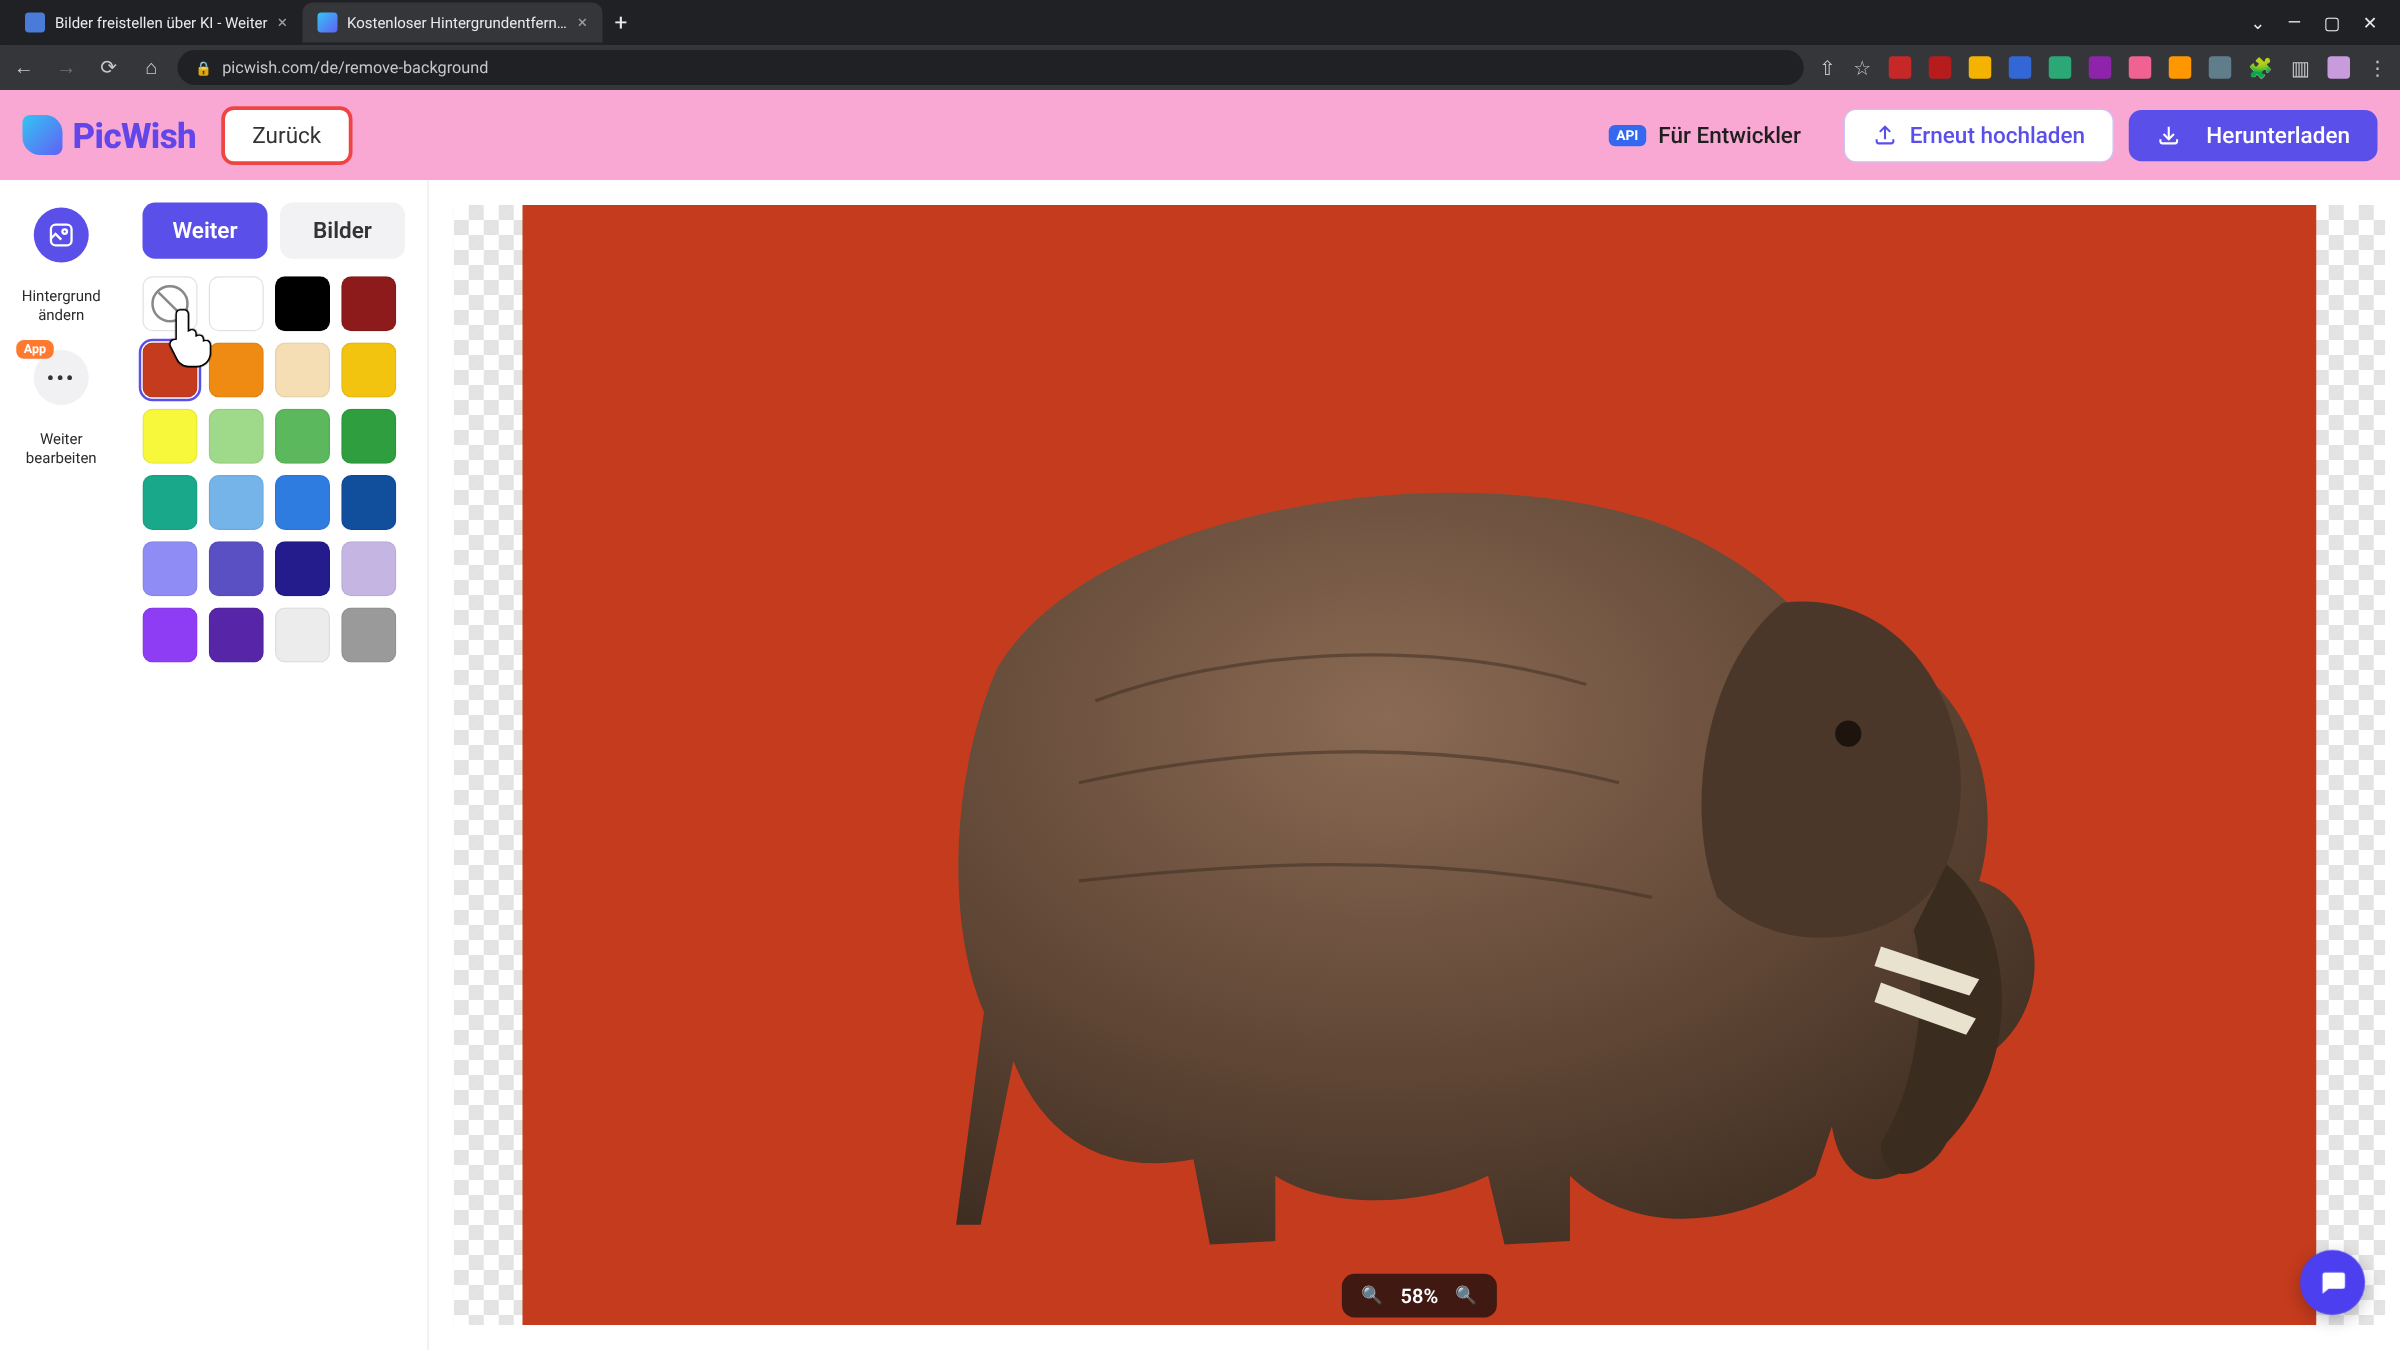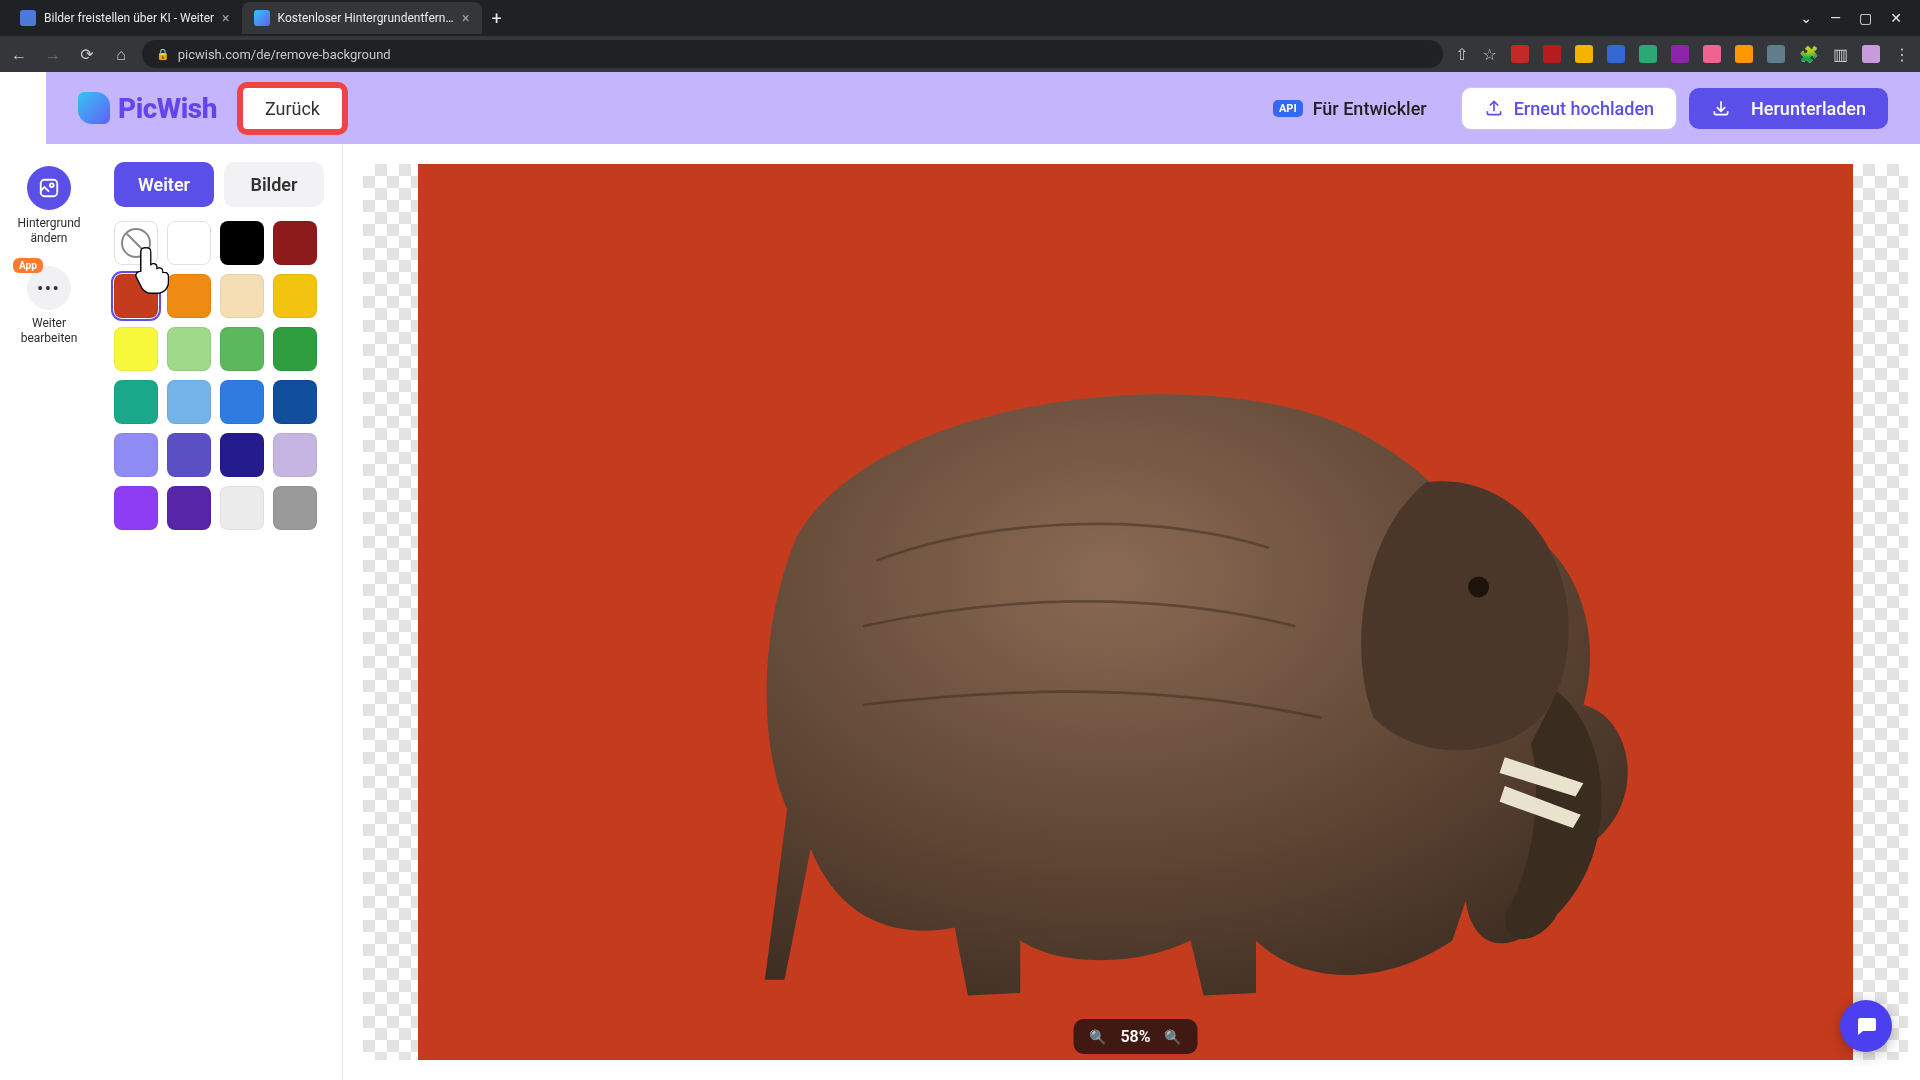--- a/index.html
+++ b/index.html
@@ -22,35 +22,35 @@
   .nav-btns { display: flex; gap: 16px; color: #c7c7c7; }
   .nav-btns span { cursor: pointer; font-size: 16px; display:inline-flex; width:18px; justify-content:center;}
   .url-field { flex: 1; background: #202124; border-radius: 20px; height: 28px; display: flex; align-items: center; padding: 0 14px; color: #c7c7c7; font-size: 13px; gap: 8px; }
   .url-field .lock { font-size: 11px; }
   .ext-icons { display: flex; gap: 14px; align-items: center; }
   .ext-icons span { width: 18px; height: 18px; border-radius: 3px; display: inline-block; }
   .avatar { width: 22px; height: 22px; border-radius: 50%; background: #c89bdd; }
 
   
   .app { height: calc(1080px - 72px); display: flex; flex-direction: column; }
-  .topbar { height: 72px; border-bottom: 1px; display: flex; align-items: center; padding: 0 32px; background: #c4b5fd; margin-left: 46px; }
+  .topbar { height: 72px; border-bottom: 1px; display: flex; align-items: center; padding: 0 18px; background: #f9a8d4; }
   .logo { display: flex; align-items: center; gap: 8px; font-weight: 800; font-size: 28px; color: #6246ea; letter-spacing: -0.5px; }
   .logo .mark { width: 32px; height: 32px; background: linear-gradient(135deg,#33c5f3,#625ff6); border-radius: 6px 14px 6px 14px; }
-  .back-btn { margin-left: 20px; padding: 10px 22px; border: 6px solid #ef4444; border-radius: 10px; background: #fff; font-size: 18px; color: #333; cursor: pointer; }
+  .back-btn { margin-left: 20px; padding: 10px 22px; border: 3px solid #ef4444; border-radius: 10px; background: #fff; font-size: 18px; color: #333; cursor: pointer; }
   .topbar .spacer { flex: 1; }
   .pill { display: inline-flex; align-items: center; gap: 10px; padding: 10px 22px; border-radius: 10px; font-size: 18px; font-weight: 500; cursor: pointer; }
   .pill.api { color: #1f1f1f; }
   .pill.api .badge { background: #3468f0; color: #fff; font-size: 11px; font-weight: 700; padding: 2px 6px; border-radius: 5px; }
   .pill.outline { border: 1px solid #c7c3f5; color: #5b4fe9; background:#fff; }
   .pill.primary { background: #5b4fe9; color: #fff; gap: 20px; }
   .pill svg { width: 20px; height: 20px; }
 
   .workspace { flex: 1; display: flex; min-height: 0; }
   .rail { width: 98px; padding-top: 18px; display: flex; flex-direction: column; align-items: center; gap: 6px; }
-  .rail-item { display: flex; flex-direction: column; align-items: center; gap: 6px; cursor: pointer; text-align: center; padding: 4px 0 10px; }
+  .rail-item { display: flex; flex-direction: column; align-items: center; gap: 20px; cursor: pointer; text-align: center; padding: 4px 0 10px; }
   .rail-icon { width: 44px; height: 44px; border-radius: 50%; background: #5b4fe9; color: #fff; display: flex; align-items: center; justify-content: center; }
   .rail-icon.light { background: #f1f1f4; color: #333; position: relative; }
   .rail-label { font-size: 12px; color: #2b2b2b; line-height: 1.25; }
   .app-badge { position: absolute; top: -8px; left: -14px; background: #ff7a2f; color:#fff; font-size:10px; font-weight:700; padding:2px 6px; border-radius:6px; }
 
   .panel { width: 244px; padding: 18px 18px 0 16px; }
   .seg { display: flex; background: transparent; gap: 10px; margin-bottom: 14px; }
   .seg button { flex: 1; padding: 12px 0; border: none; border-radius: 10px; font-size: 18px; font-weight: 600; cursor: pointer; background: #f2f2f5; color: #333; }
   .seg button.active { background: #5b4fe9; color: #fff; }
 

